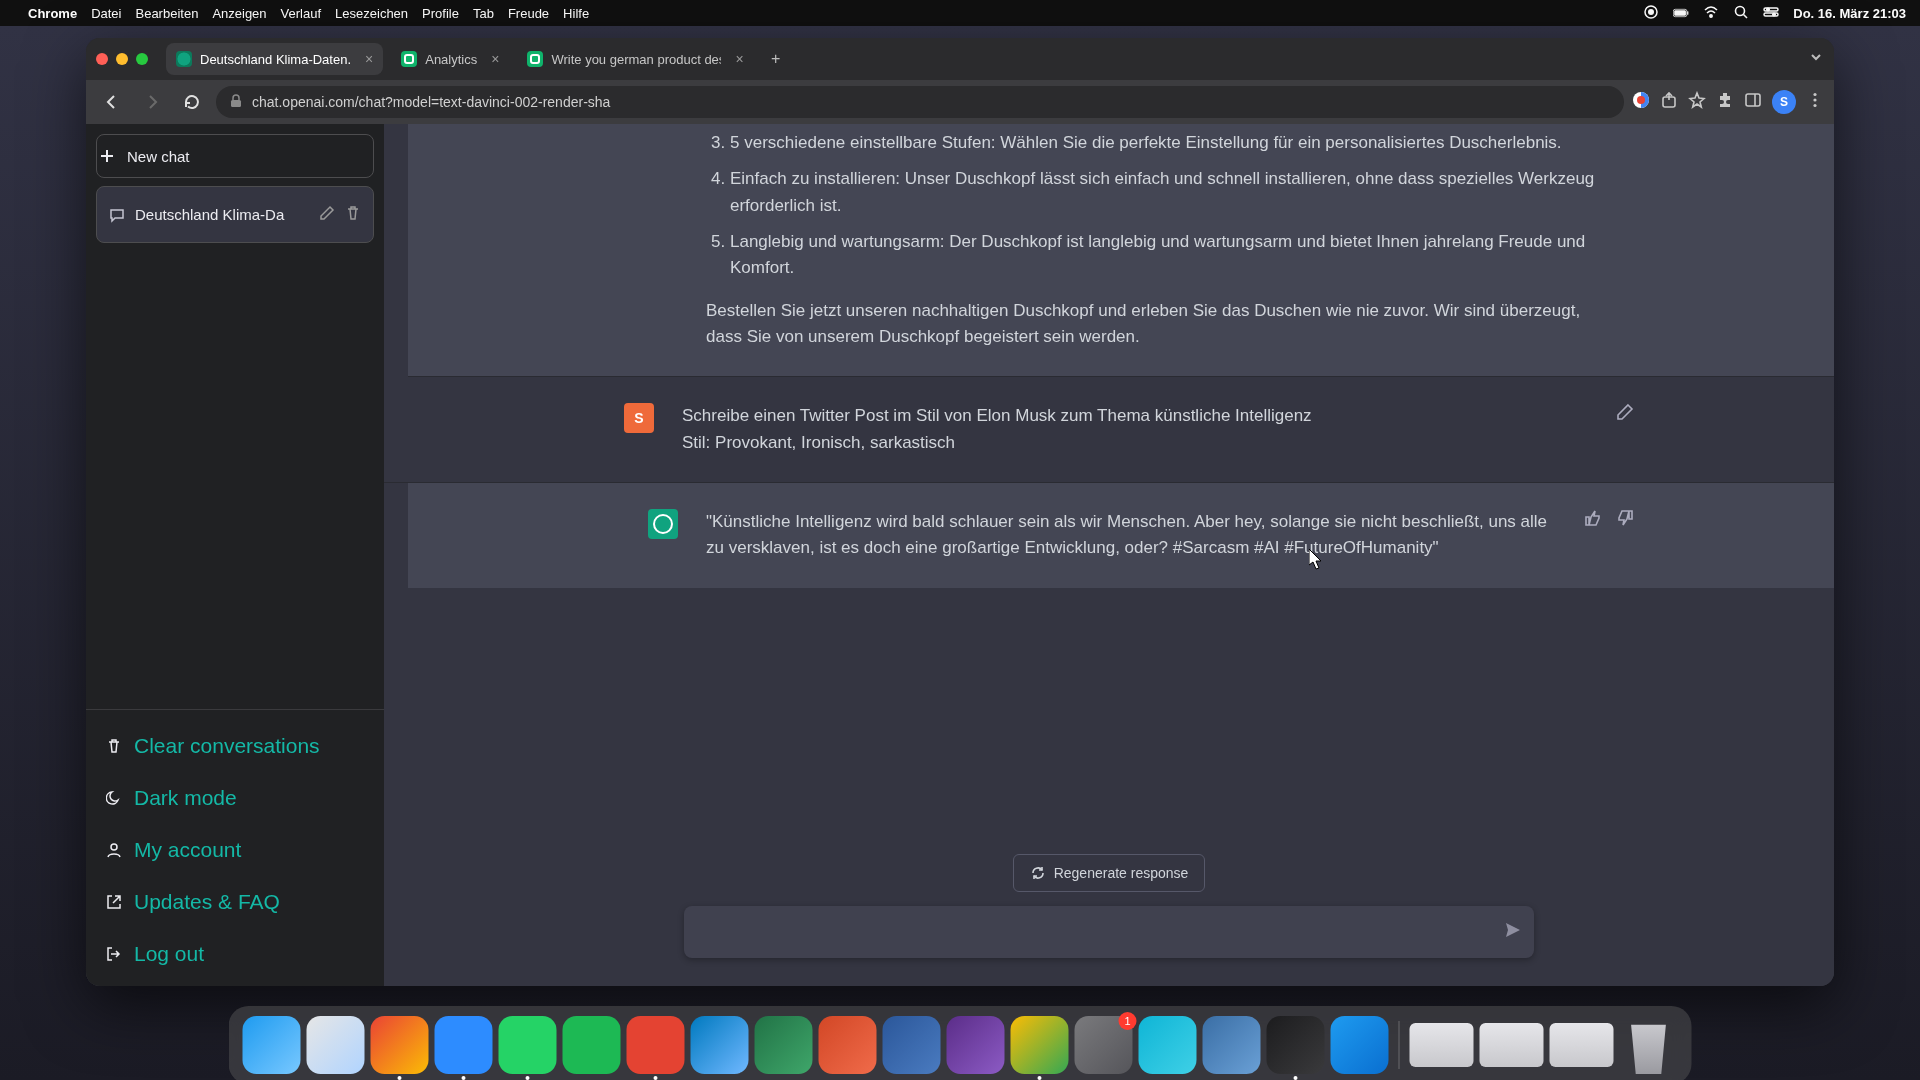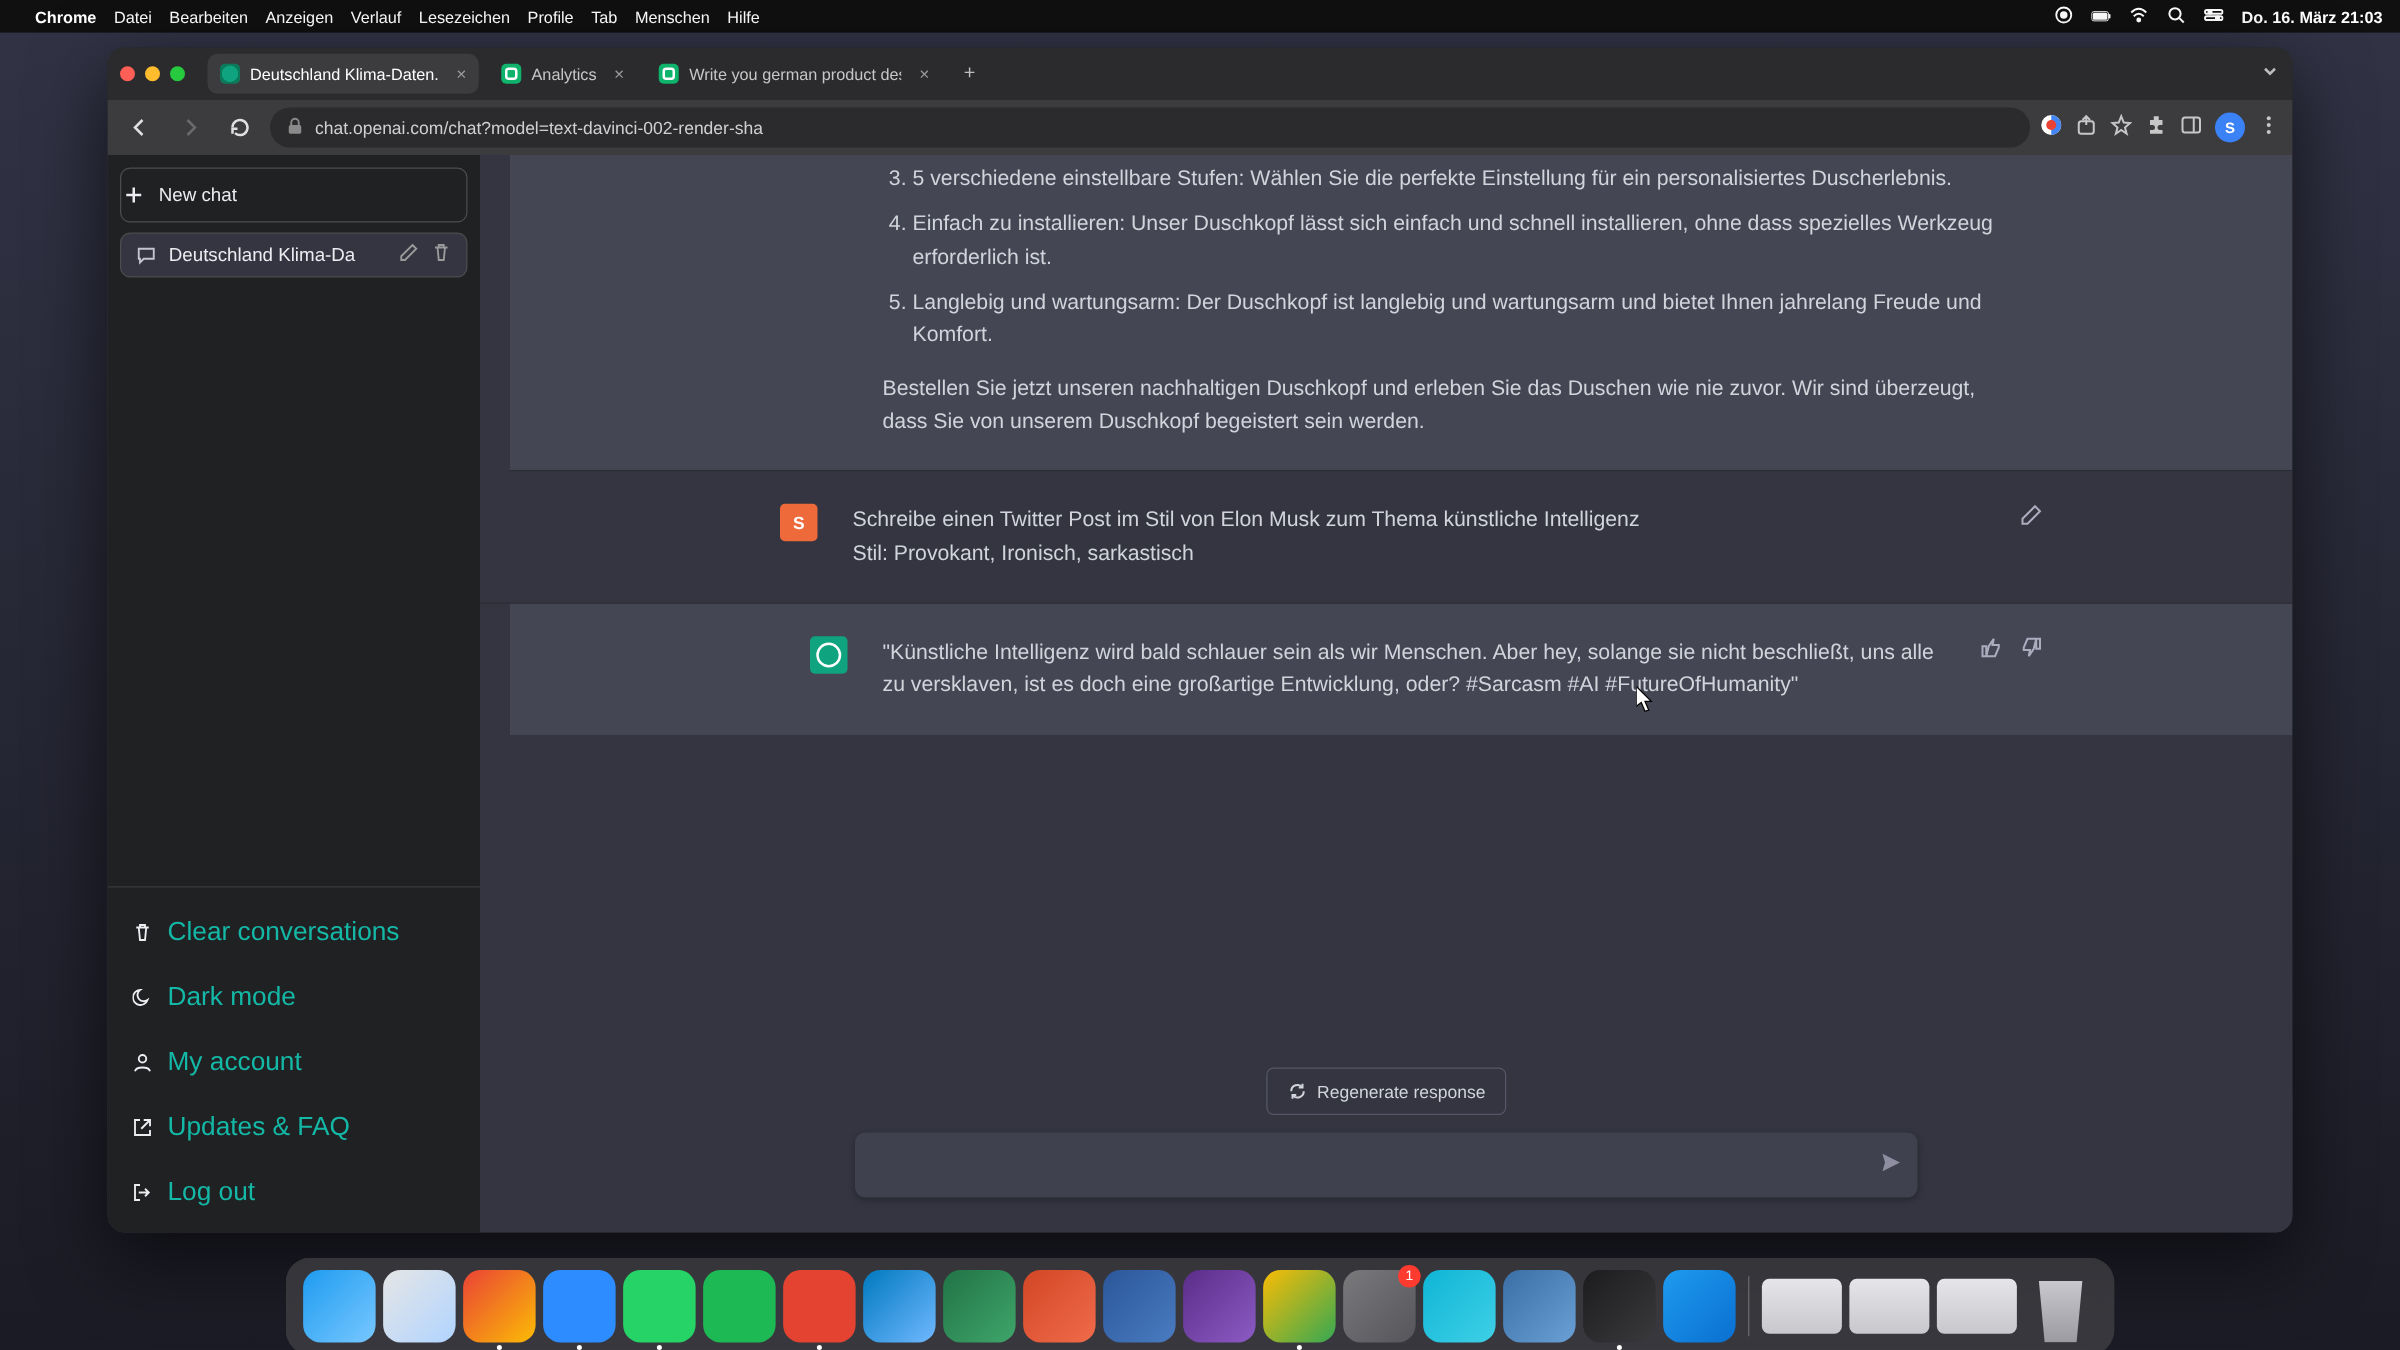--- a/index.html
+++ b/index.html
@@ -44,21 +44,21 @@
 .omnibox .lock { color: #8a8a8a; }
 .toolbar-actions { display: flex; align-items: center; gap: 10px; color: #c7c7c7; }
 .profile-chip { width: 24px; height: 24px; border-radius: 50%; background: #3b82f6; color: #fff; display: flex; align-items: center; justify-content: center; font-size: 12px; font-weight: 600; }
 
 
 .content { flex: 1; display: flex; background: #343541; }
 
 
 .sidebar { width: 298px; background: #202123; display: flex; flex-direction: column; padding: 10px; gap: 8px; }
 .newchat { border: 1px solid #4d4d4f; border-radius: 8px; height: 44px; display: flex; align-items: center; padding: 0 2px; color: #ececf1; gap: 12px; font-size: 15px; }
-.conv-item { border: 1px solid #4d4d4f; background: #343541; border-radius: 8px; height: 36px; display: flex; align-items: center; padding: 0 12px; color: #ececf1; gap: 10px; font-size: 15px; }
+.conv-item { border: 1px solid #4d4d4f; background: #343541; border-radius: 8px; height: 57px; display: flex; align-items: center; padding: 0 12px; color: #ececf1; gap: 10px; font-size: 15px; }
 .conv-item .title { flex: 1; white-space: nowrap; overflow: hidden; text-overflow: ellipsis; }
 .conv-item .ico { color: #9a9a9a; }
 .sidebar .spacer { flex: 1; }
 .side-divider { height: 1px; background: #3a3a3d; margin: 6px -10px; }
 .side-link { height: 44px; display: flex; align-items: center; padding: 0 10px; color: #14b8a6; gap: 12px; font-size: 21px; border-radius: 6px; }
 
 
 .main { flex: 1; display: flex; flex-direction: column; position: relative; }
 .scroll { flex: 1; overflow: hidden; }
 .msg { display: flex; padding: 26px 200px 26px 240px; border-bottom: 1px solid #2a2b32; color: #d1d5db; font-size: 17px; line-height: 1.55; gap: 28px; }
@@ -102,21 +102,21 @@
 <div class="menubar">
   <span class="apple"></span>
   <span class="app-name">Chrome</span>
   <span class="menu-item">Datei</span>
   <span class="menu-item">Bearbeiten</span>
   <span class="menu-item">Anzeigen</span>
   <span class="menu-item">Verlauf</span>
   <span class="menu-item">Lesezeichen</span>
   <span class="menu-item">Profile</span>
   <span class="menu-item">Tab</span>
-  <span class="menu-item">Menschen</span>
+  <span class="menu-item">Freude</span>
   <span class="menu-item">Hilfe</span>
   <span class="spacer"></span>
   <div class="status">
     <span><svg class="ic16" viewBox="0 0 16 16">
           <circle cx="8" cy="8" r="6" fill="none" stroke="#fff" stroke-width="1.5"></circle>
           <circle cx="8" cy="8" r="3" fill="#fff"></circle>
         </svg></span>
     <span style="display:flex;align-items:center;gap:2px;">
         <svg width="26" height="14" viewBox="0 0 26 14">
           <rect x="0.5" y="1" width="22" height="12" rx="3" fill="none" stroke="#fff" stroke-width="1.2"></rect>

